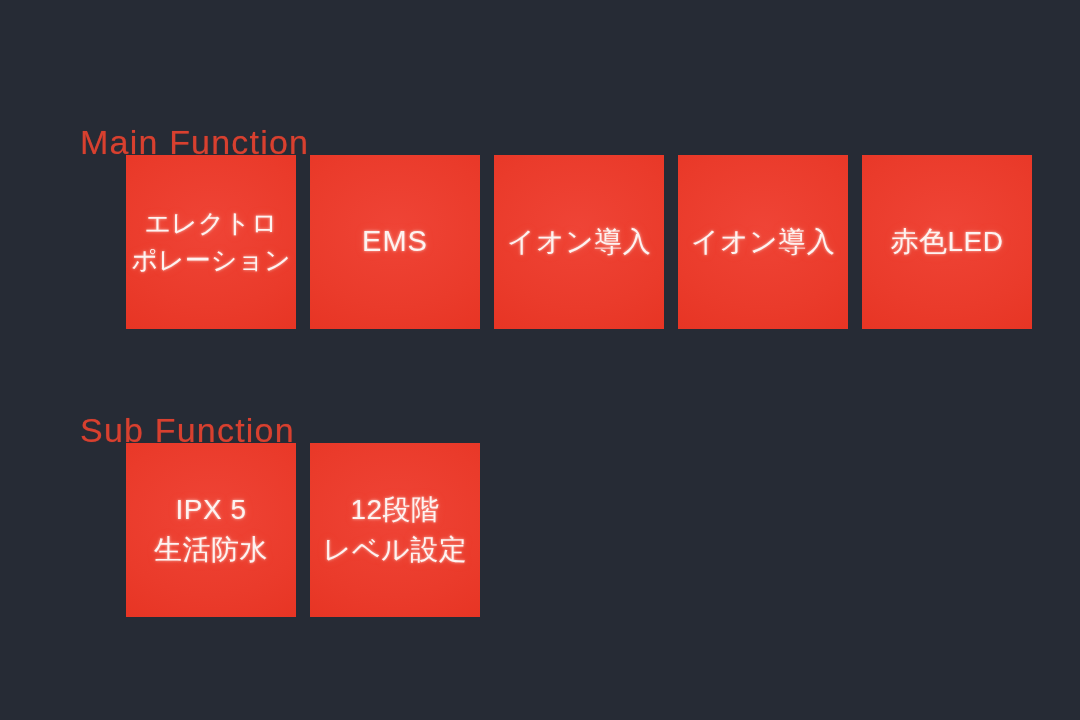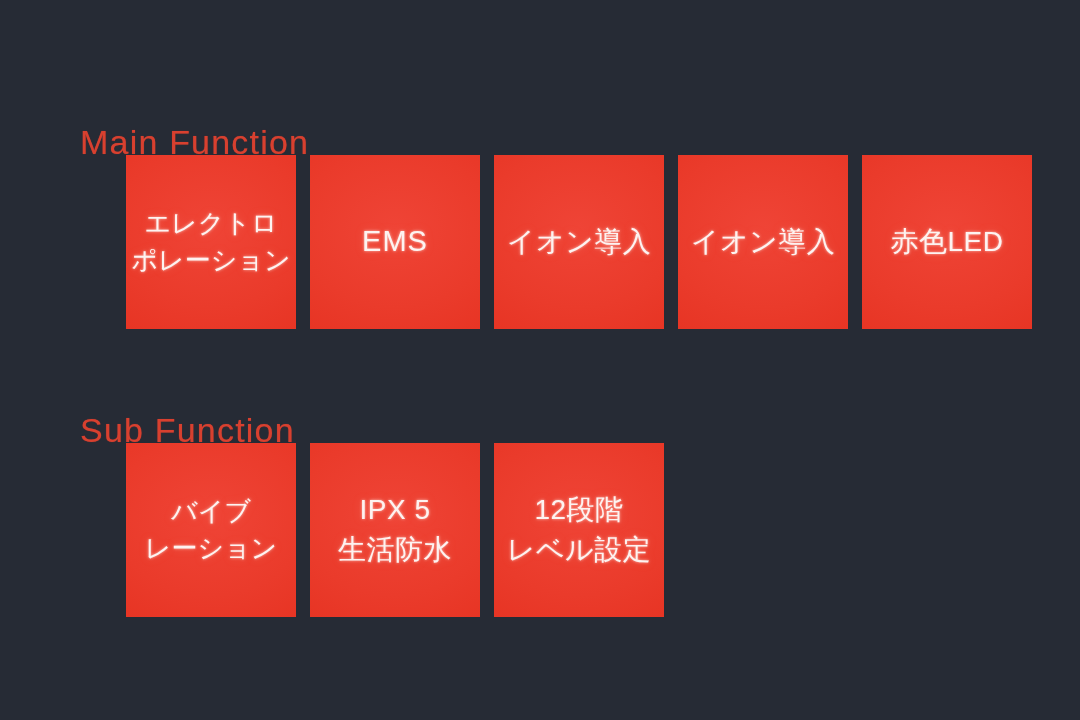--- a/index.html
+++ b/index.html
@@ -114,24 +114,20 @@
       </div>
       <div class="tile">
         <span class="tile-line mixed">赤色LED</span>
       </div>
     </div>
 
   <h2 class="section-heading" id="heading-sub">Sub Function</h2>
 
   <div class="tile-row" id="row-sub">
       <div class="tile">
-        <span class="tile-line tight">バイブ</span>
-        <span class="tile-line tight">レーション</span>
-      </div>
-      <div class="tile">
         <span class="tile-line mixed">IPX 5</span>
         <span class="tile-line mixed">生活防水</span>
       </div>
       <div class="tile">
         <span class="tile-line mixed">12段階</span>
         <span class="tile-line mixed">レベル設定</span>
       </div>
     </div>
 
 </div>

